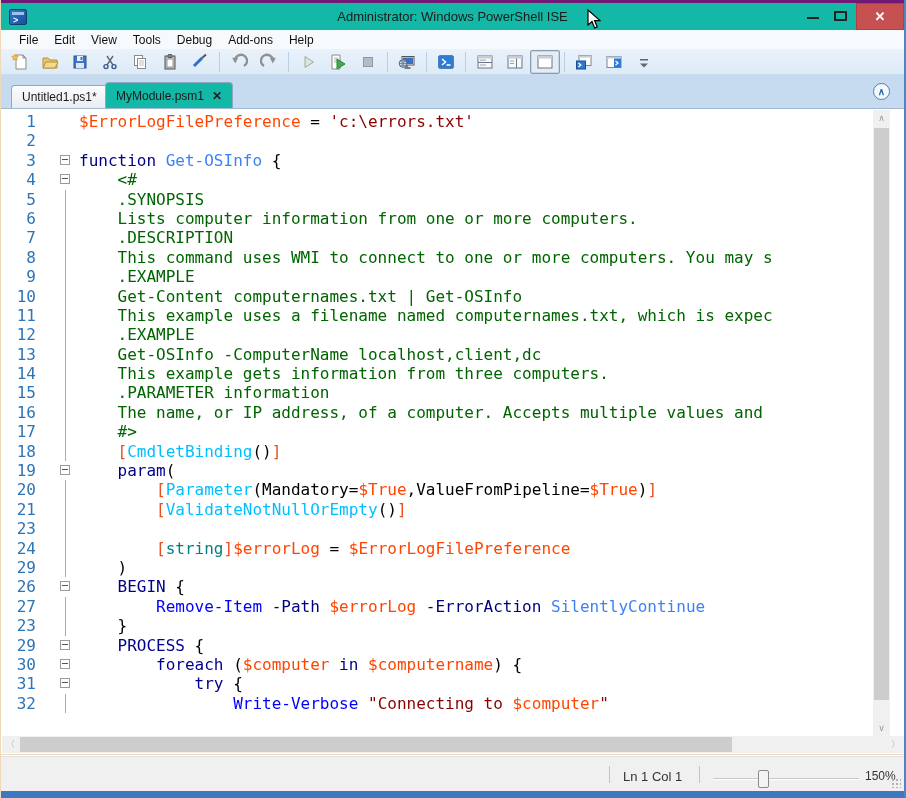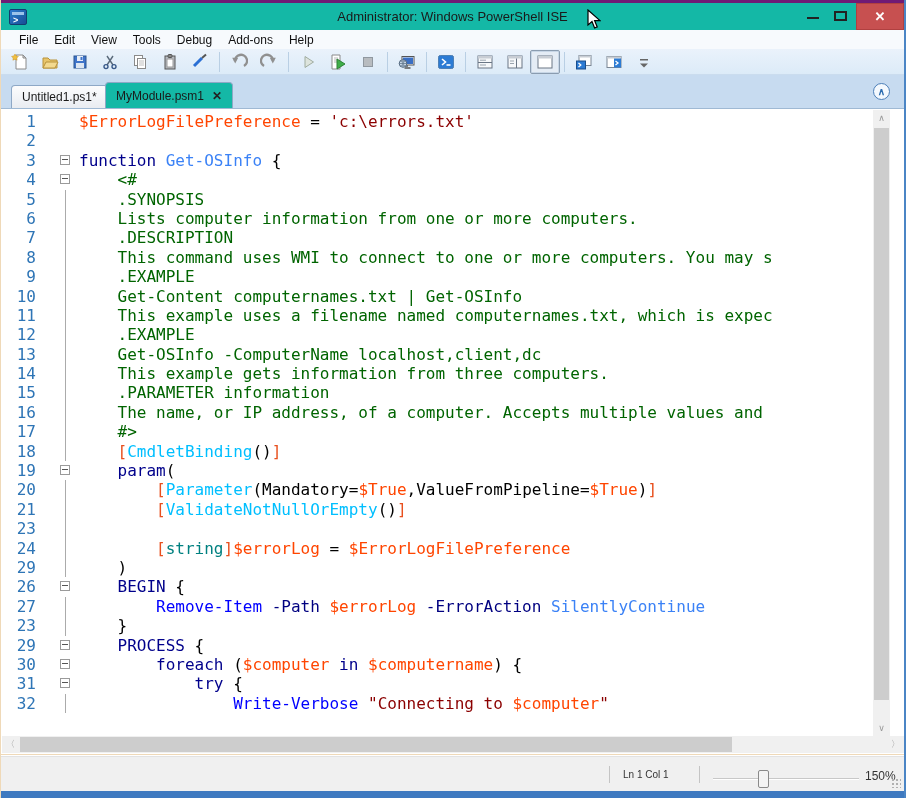--- a/index.html
+++ b/index.html
@@ -59,21 +59,21 @@
   .vs-up,.vs-down{position:absolute;left:0;width:17px;height:17px;color:#9a9a9a;font-size:9px;text-align:center;line-height:17px;}
   .vs-up{top:0;} .vs-down{bottom:0;}
   .vs-thumb{position:absolute;left:1px;top:18px;width:15px;height:572px;background:#cdcdcd;}
   .hscroll{position:absolute;left:1px;bottom:1px;width:902px;height:17px;background:#f0f0f0;}
   .hs-left,.hs-right{position:absolute;top:0;width:17px;height:17px;color:#9a9a9a;font-size:9px;text-align:center;line-height:17px;}
   .hs-left{left:0;} .hs-right{right:0;}
   .hs-thumb{position:absolute;left:18px;top:1px;width:712px;height:15px;background:#cdcdcd;}
   
   .statusbar{position:absolute;left:0;top:756px;width:100%;height:35px;background:#f0f0f0;border-top:1px solid #e2e2e2;}
   .sb-sep{position:absolute;top:9px;width:1px;height:17px;background:#c4c4c4;}
-  .sb-pos{position:absolute;left:622px;top:12px;font-size:10px;color:#333;}
+  .sb-pos{position:absolute;left:622px;top:12px;font-size:13px;color:#333;}
   .slider-track{position:absolute;left:712px;top:21px;width:146px;height:2px;background:#c8c8c8;border-bottom:1px solid #fff;}
   .slider-thumb{position:absolute;left:45px;top:-8px;width:11px;height:18px;background:#f4f4f4;border:1px solid #8a8a8a;border-radius:2px;}
   .sb-zoom{position:absolute;left:864px;top:12px;font-size:12px;color:#333;}
   .grip{position:absolute;right:3px;bottom:3px;width:10px;height:10px;
         background:radial-gradient(circle at 2px 2px,#b0b0b0 1px,transparent 1.3px) 0 0/4px 4px;}
   .bottom-strip{position:absolute;left:0;top:791px;width:100%;height:7px;background:#3e79c0;}
   svg{display:block;}
 </style>
 </head>
 <body>

